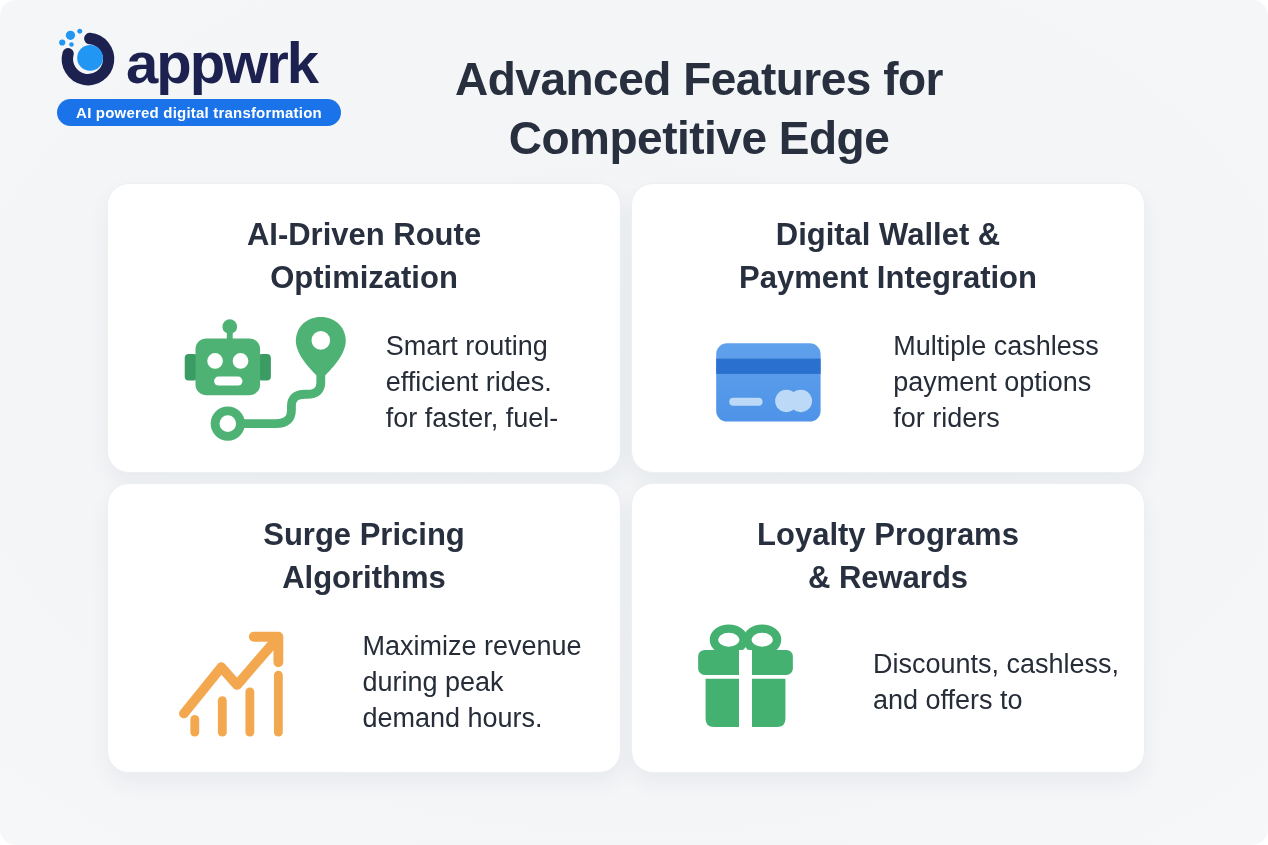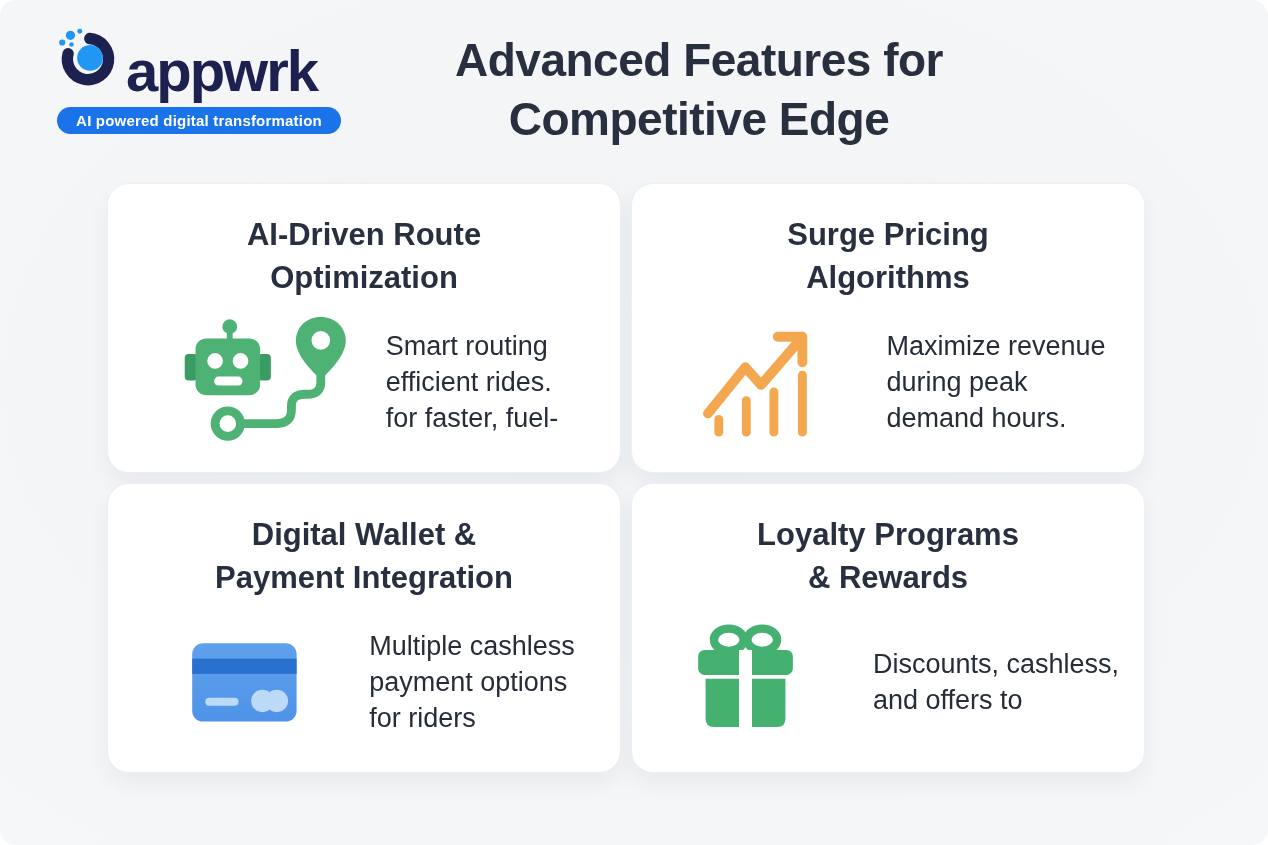--- a/index.html
+++ b/index.html
@@ -18,42 +18,42 @@
   .logo { position: absolute; left: 55px; top: 26px; }
   .logo-row { display: flex; align-items: flex-start; }
   .logo-icon svg { display: block; }
   .wordmark {
     font-size: 58px;
     font-weight: bold;
     color: #1C2150;
     letter-spacing: -2px;
     line-height: 1;
     margin-left: 5px;
-    margin-top: 16px;
+    margin-top: 8px;
   }
   .tagline-badge {
     margin-top: 7px;
     margin-left: 2px;
     width: 284px;
     height: 27px;
     line-height: 27px;
     border-radius: 14px;
     background: #1A73E8;
     color: #ffffff;
     font-size: 15px;
     font-weight: bold;
     text-align: center;
     letter-spacing: 0.2px;
   }
 
   
   .page-title {
     position: absolute;
     left: 384px;
-    top: 31px;
+    top: 50px;
     width: 630px;
     text-align: center;
     font-size: 46px;
     font-weight: bold;
     color: #28303F;
     line-height: 1.28;
     letter-spacing: -0.5px;
   }
   .page-title span { display: block; white-space: nowrap; }
 
@@ -167,47 +167,20 @@
 
             <circle cx="44" cy="54" r="8" fill="#ffffff"></circle>
             <circle cx="70" cy="54" r="8" fill="#ffffff"></circle>
             <rect x="43" y="70" width="29" height="9" rx="4.5" fill="#ffffff"></rect>
           </svg>
         </div>
         <div class="card-body">
           <span>Smart routing</span>
           <span>efficient rides.</span>
           <span>for faster, fuel-</span>
-        </div>
-      </div>
-    </div>
-
-    <div class="card">
-      <div class="card-title">
-        <span>Surge Pricing</span>
-        <span>Algorithms</span>
-      </div>
-      <div class="card-content">
-        <div class="icon-wrap">
-          <svg width="138" height="118" viewBox="0 0 140 120">
-
-            <path d="M12 92 L50 45 L66 63 L104 19" fill="none" stroke="#F3A850" stroke-width="10" stroke-linecap="round" stroke-linejoin="round"></path>
-
-            <path d="M83 14 H108 V40" fill="none" stroke="#F3A850" stroke-width="10" stroke-linecap="round" stroke-linejoin="round"></path>
-
-            <line x1="23" y1="98" x2="23" y2="111" stroke="#F3A850" stroke-width="9" stroke-linecap="round"></line>
-            <line x1="51" y1="79" x2="51" y2="111" stroke="#F3A850" stroke-width="9" stroke-linecap="round"></line>
-            <line x1="79" y1="70" x2="79" y2="111" stroke="#F3A850" stroke-width="9" stroke-linecap="round"></line>
-            <line x1="108" y1="53" x2="108" y2="111" stroke="#F3A850" stroke-width="9" stroke-linecap="round"></line>
-          </svg>
-        </div>
-        <div class="card-body">
-          <span>Maximize revenue</span>
-          <span>during peak</span>
-          <span>demand hours.</span>
         </div>
       </div>
     </div>
 
     <div class="card">
       <div class="card-title">
         <span>Digital Wallet &amp;</span>
         <span>Payment Integration</span>
       </div>
       <div class="card-content">
@@ -229,20 +202,47 @@
         <div class="card-body">
           <span>Multiple cashless</span>
           <span>payment options</span>
           <span>for riders</span>
         </div>
       </div>
     </div>
 
     <div class="card">
       <div class="card-title">
+        <span>Surge Pricing</span>
+        <span>Algorithms</span>
+      </div>
+      <div class="card-content">
+        <div class="icon-wrap">
+          <svg width="138" height="118" viewBox="0 0 140 120">
+
+            <path d="M12 92 L50 45 L66 63 L104 19" fill="none" stroke="#F3A850" stroke-width="10" stroke-linecap="round" stroke-linejoin="round"></path>
+
+            <path d="M83 14 H108 V40" fill="none" stroke="#F3A850" stroke-width="10" stroke-linecap="round" stroke-linejoin="round"></path>
+
+            <line x1="23" y1="98" x2="23" y2="111" stroke="#F3A850" stroke-width="9" stroke-linecap="round"></line>
+            <line x1="51" y1="79" x2="51" y2="111" stroke="#F3A850" stroke-width="9" stroke-linecap="round"></line>
+            <line x1="79" y1="70" x2="79" y2="111" stroke="#F3A850" stroke-width="9" stroke-linecap="round"></line>
+            <line x1="108" y1="53" x2="108" y2="111" stroke="#F3A850" stroke-width="9" stroke-linecap="round"></line>
+          </svg>
+        </div>
+        <div class="card-body">
+          <span>Maximize revenue</span>
+          <span>during peak</span>
+          <span>demand hours.</span>
+        </div>
+      </div>
+    </div>
+
+    <div class="card">
+      <div class="card-title">
         <span>Loyalty Programs</span>
         <span>&amp; Rewards</span>
       </div>
       <div class="card-content">
         <div class="icon-wrap">
           <svg width="130" height="121" viewBox="0 0 140 130">
 
             <ellipse cx="45" cy="20" rx="16" ry="12" fill="none" stroke="#45B171" stroke-width="9"></ellipse>
             <ellipse cx="81" cy="20" rx="16" ry="12" fill="none" stroke="#45B171" stroke-width="9"></ellipse>
 

